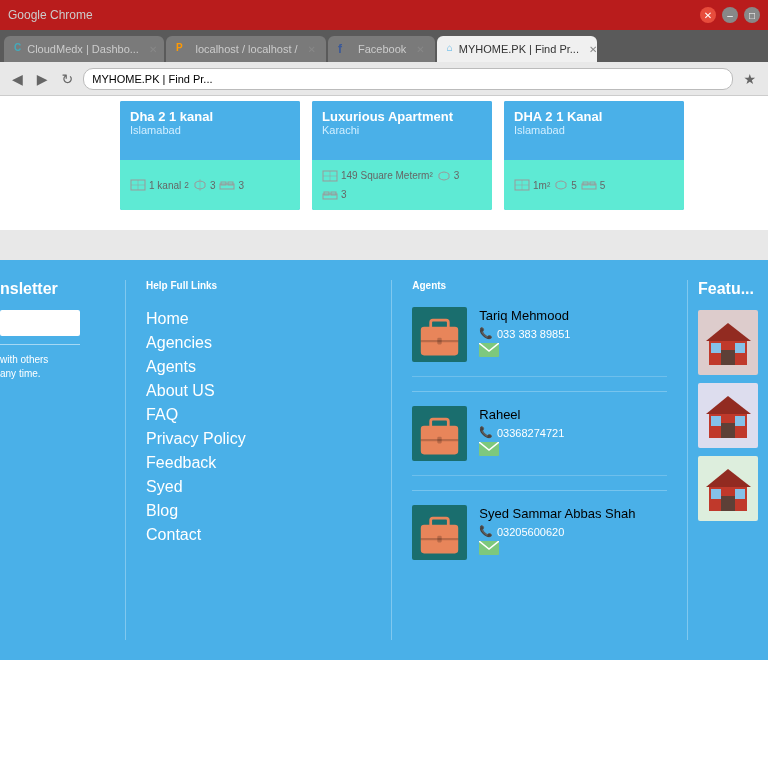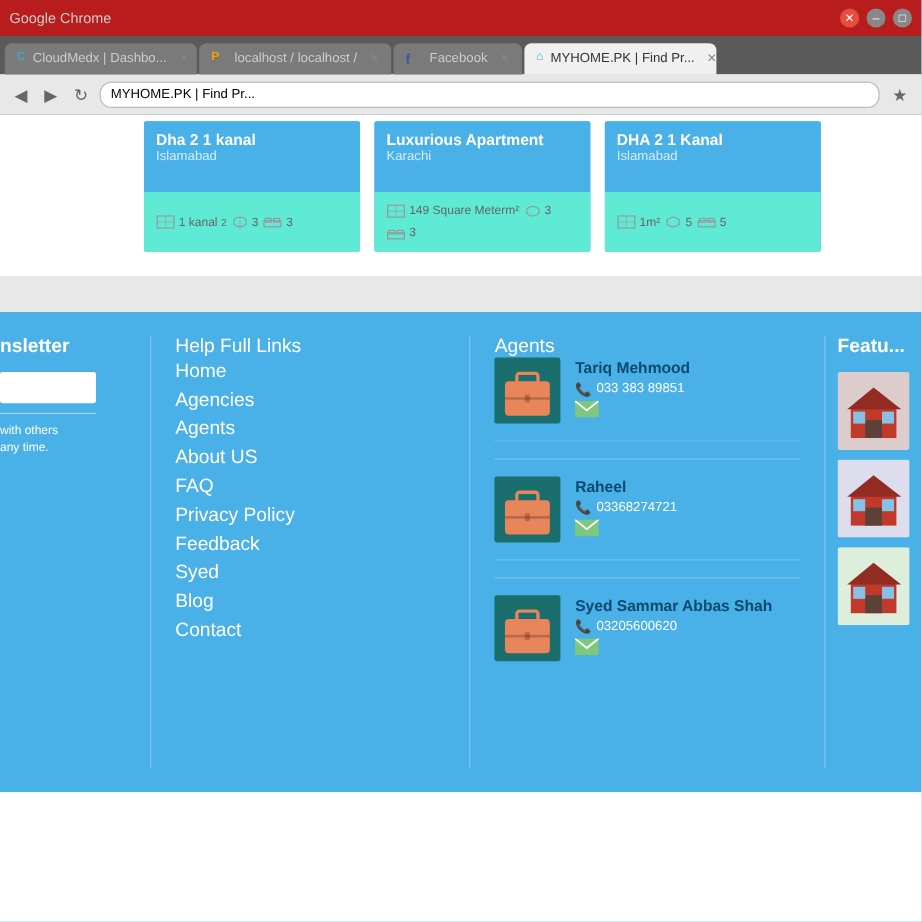--- a/index.html
+++ b/index.html
@@ -199,22 +199,23 @@
     }
 
     
     .help-links-section {
       width: 270px;
       padding: 0 20px;
       border-right: 1px solid rgba(255,255,255,0.3);
     }
     .section-title {
       color: white;
-      font-size: 16px;
-      font-weight: normal;
+      font-size: 10px;
+      font-weight: bold;
+      margin-bottom: 16px;
     }
     .help-link {
       display: block;
       color: white;
       font-size: 16px;
       text-decoration: none;
       padding: 3px 0;
       cursor: pointer;
     }
 
@@ -238,23 +239,23 @@
       height: 55px;
       background: #1a6e6e;
       display: flex;
       align-items: center;
       justify-content: center;
       flex-shrink: 0;
       border-radius: 2px;
     }
     .agent-info { flex: 1; }
     .agent-name {
-      color: #0c4a6e;
+      color: #000000;
       font-size: 13px;
-      font-weight: bold;
+      font-weight: normal;
       margin-bottom: 4px;
     }
     .agent-phone {
       color: white;
       font-size: 11px;
       display: flex;
       align-items: center;
       gap: 4px;
       margin-bottom: 3px;
     }

